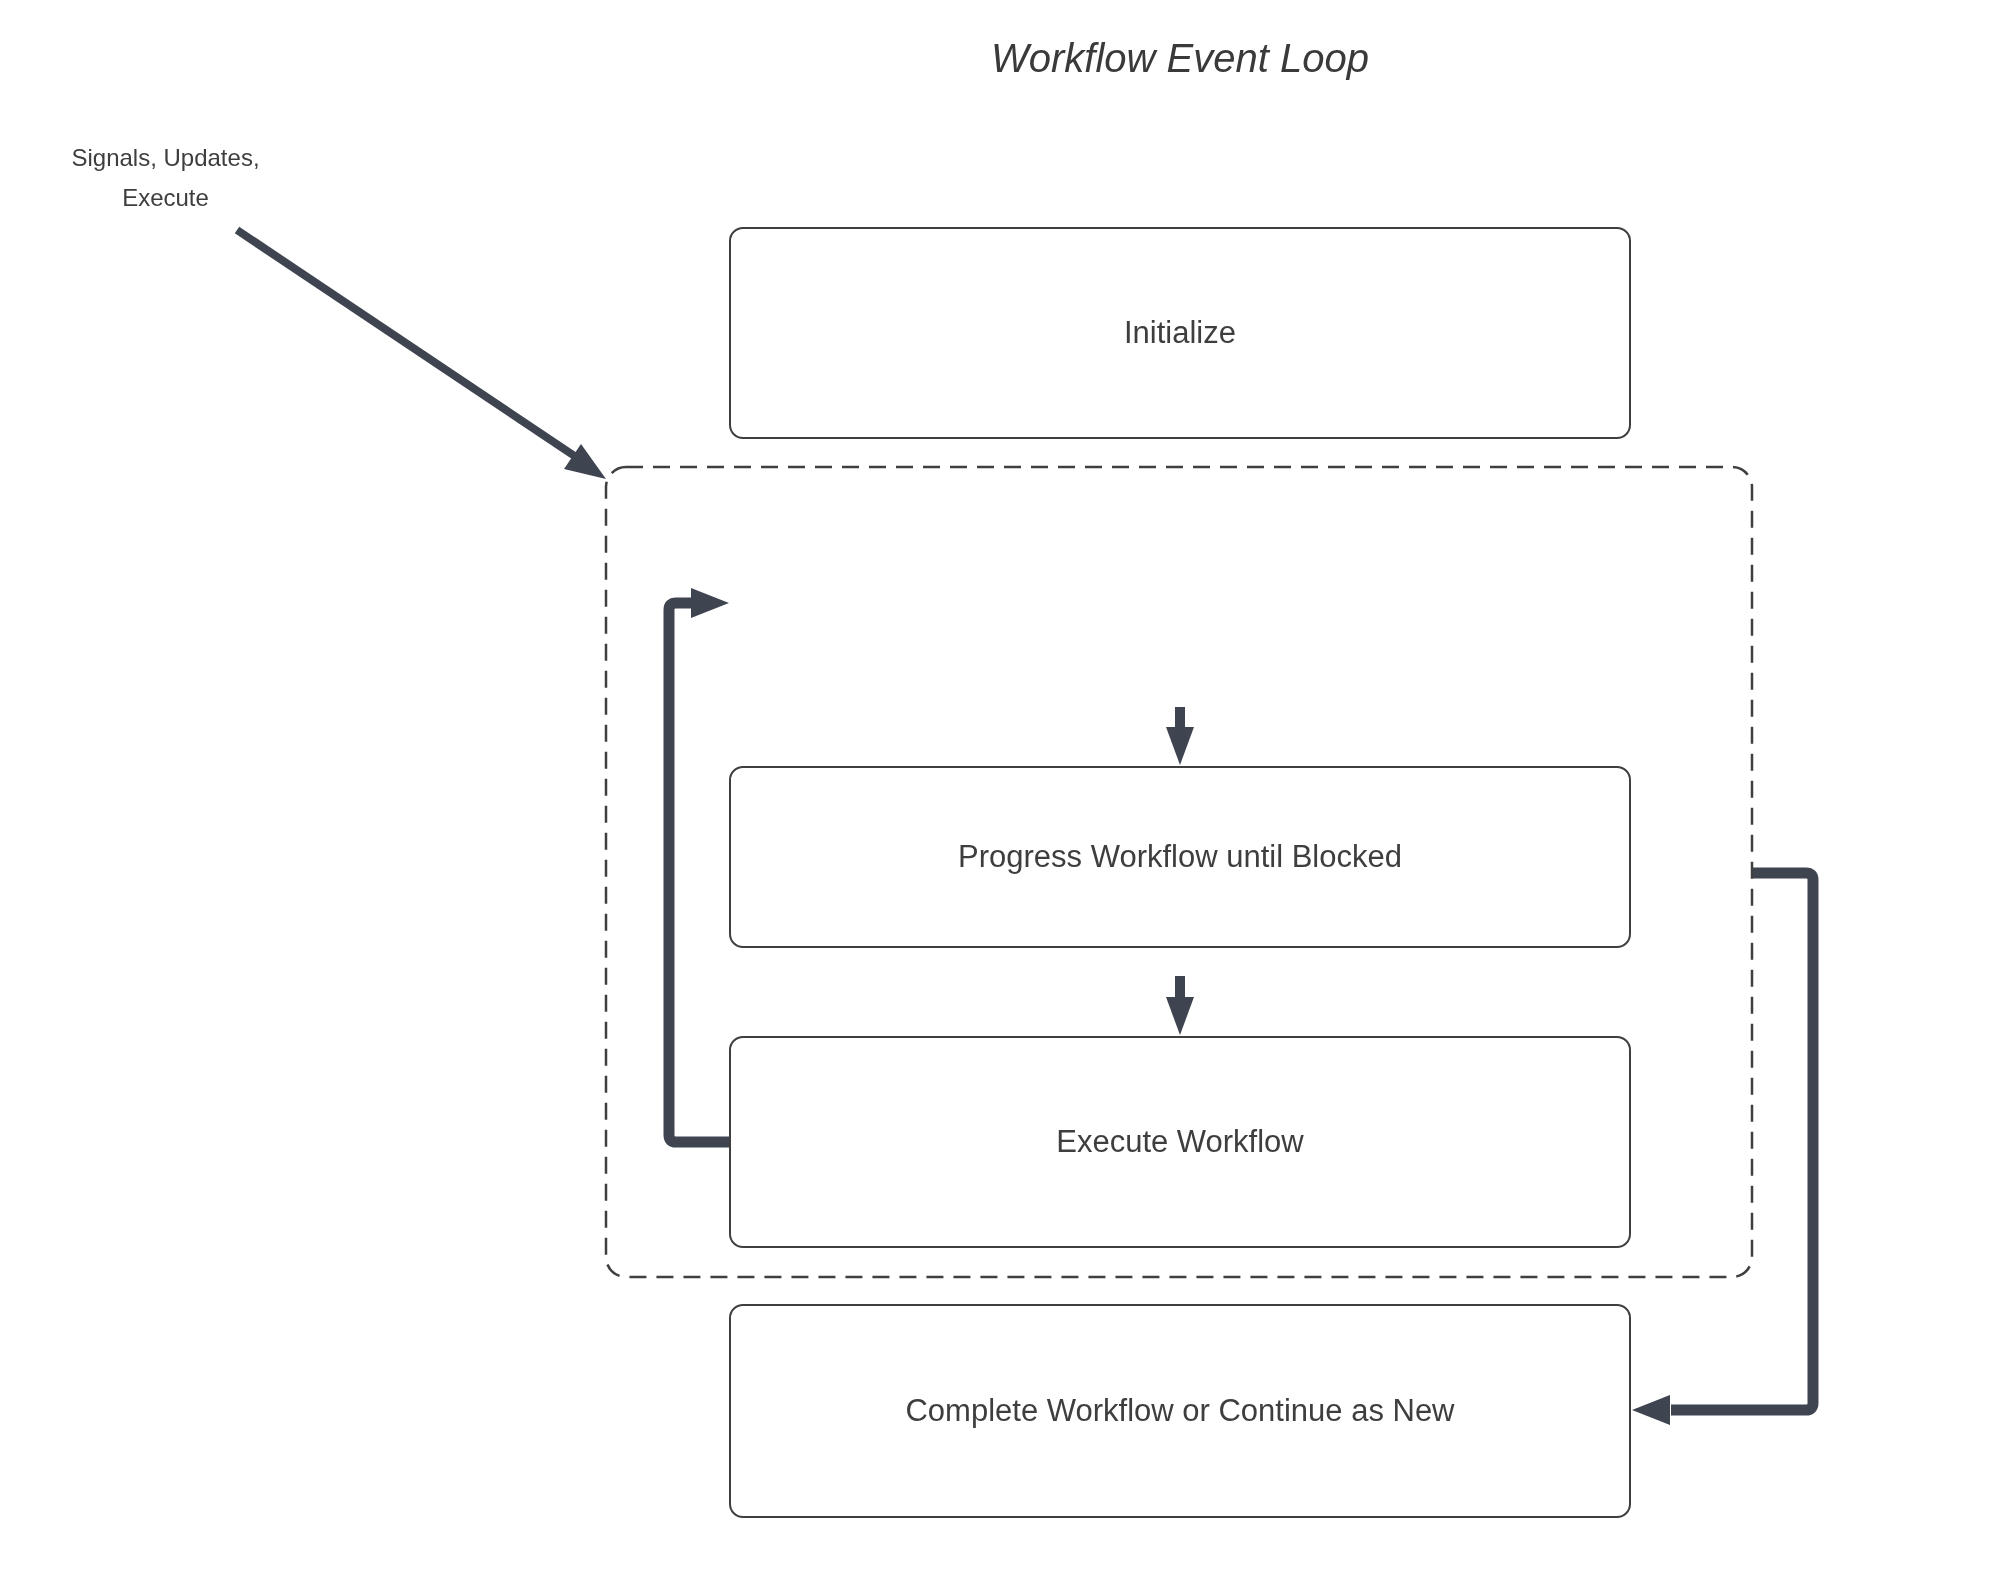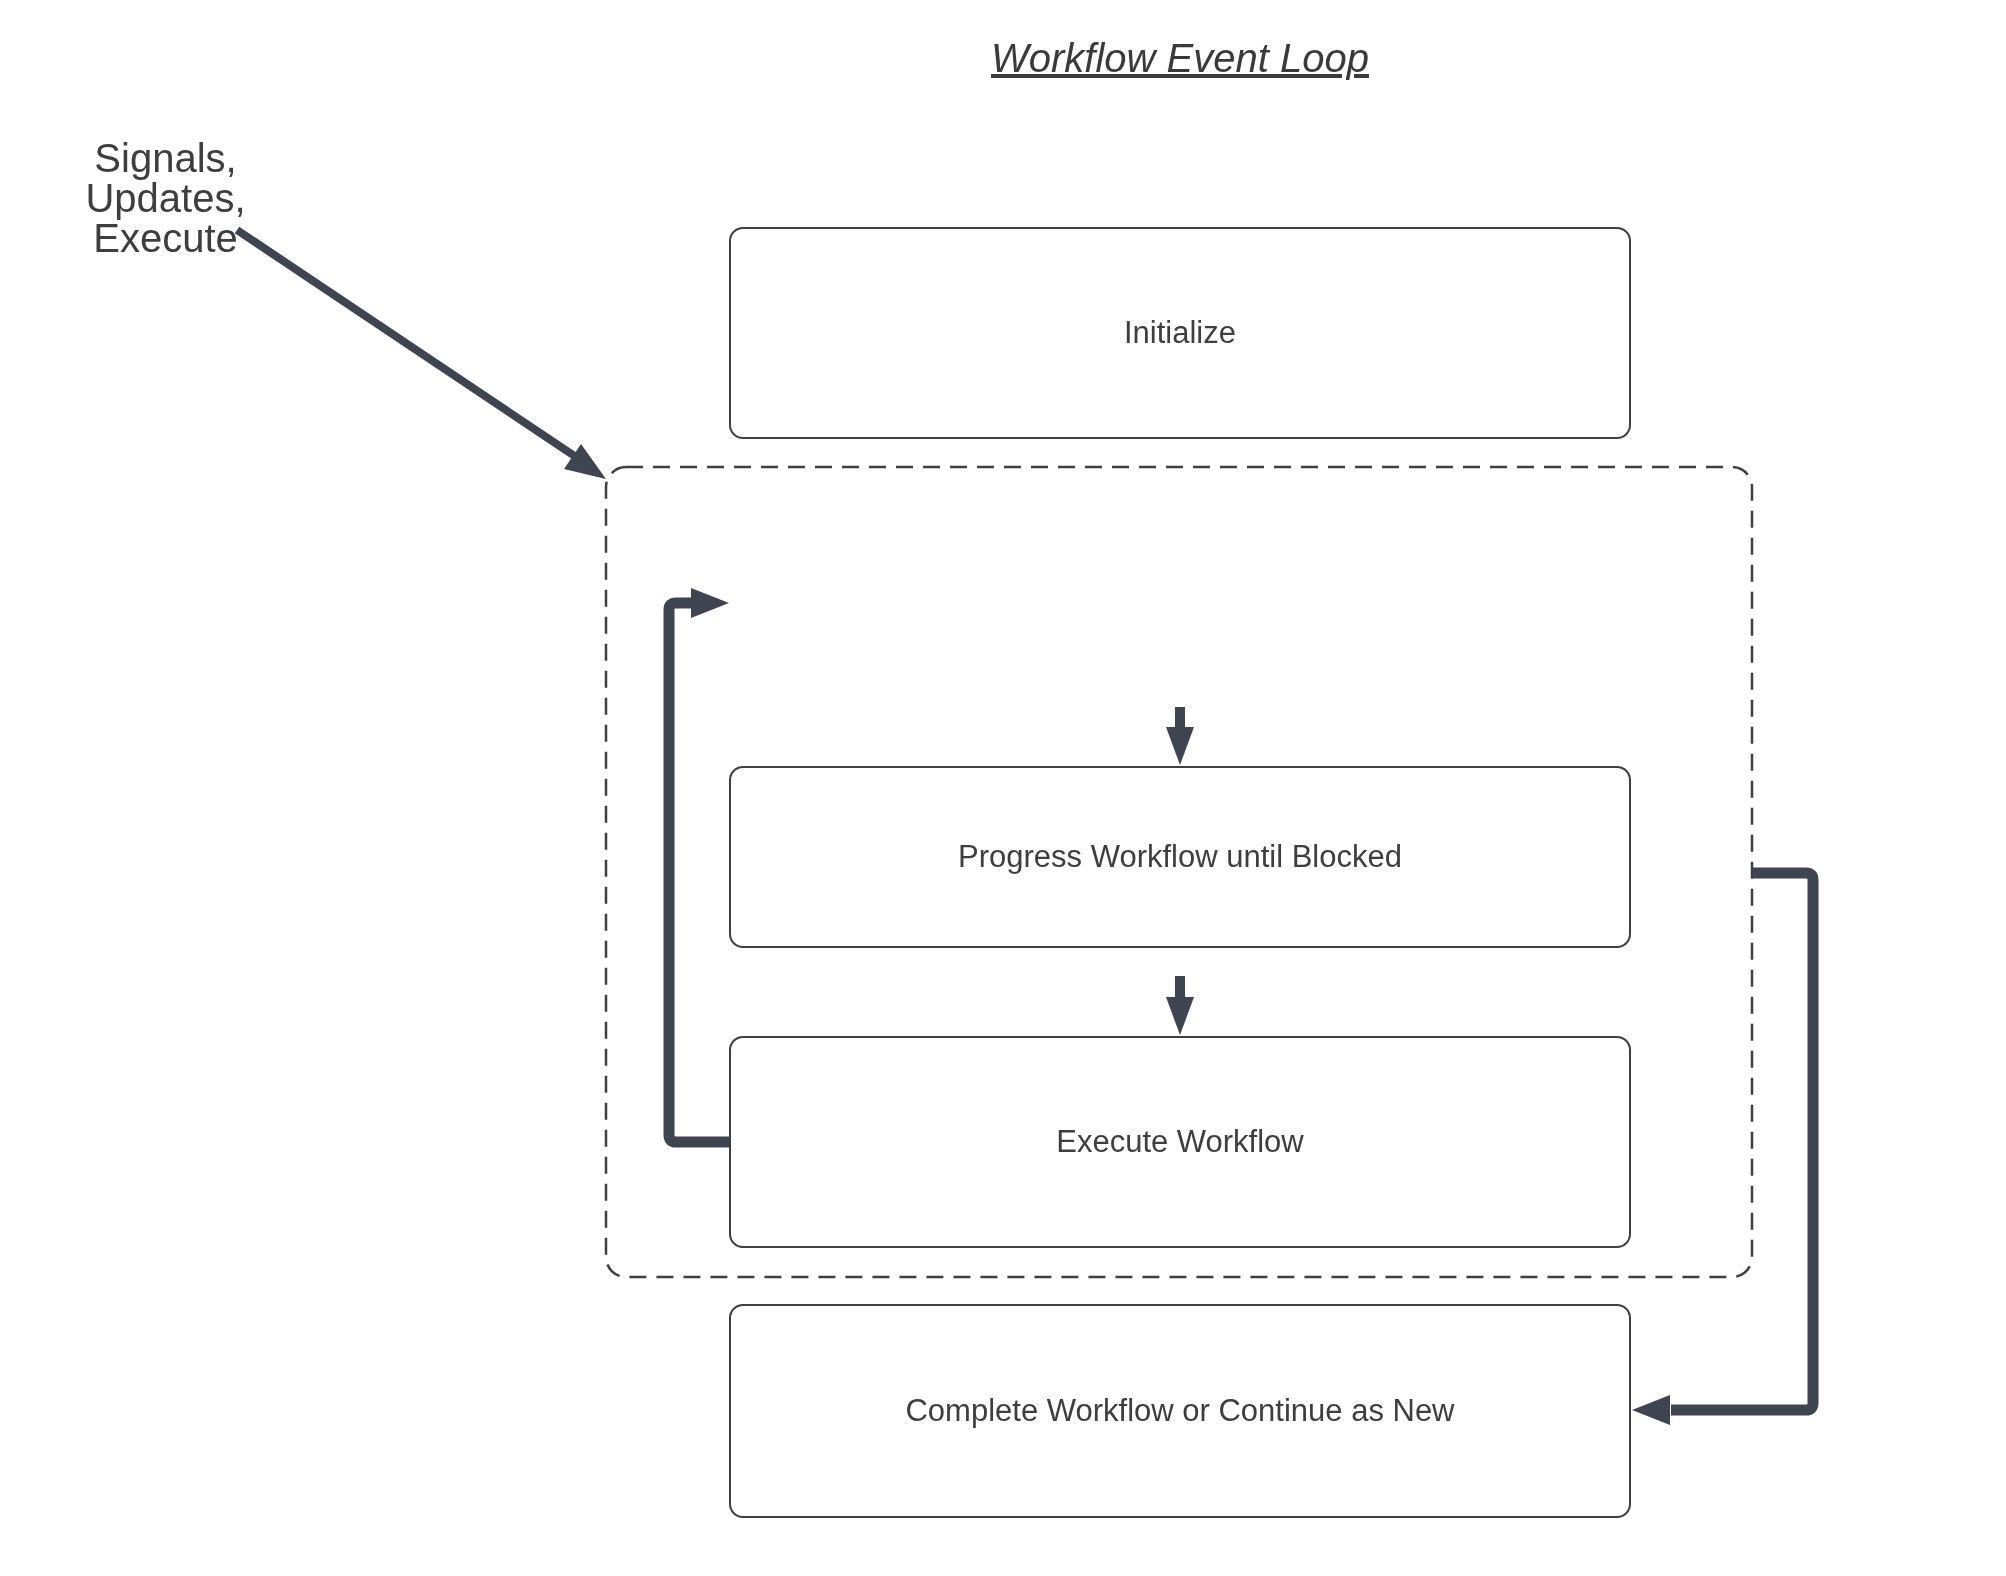--- a/index.html
+++ b/index.html
@@ -18,29 +18,28 @@
   .diagram-title {
     position: absolute;
     left: 730px;
     top: 36px;
     width: 900px;
     text-align: center;
     font-size: 40px;
     font-style: italic;
     color: #3a3a3a;
     white-space: nowrap;
-    text-decoration: underline;
   }
   .ext-label {
     position: absolute;
     left: 18px;
     top: 138px;
     width: 295px;
     text-align: center;
-    font-size: 40px;
+    font-size: 24px;
     line-height: 40px;
     color: #3e3e3e;
   }
   .connectors {
     position: absolute;
     left: 0;
     top: 0;
   }
   .node {
     position: absolute;

